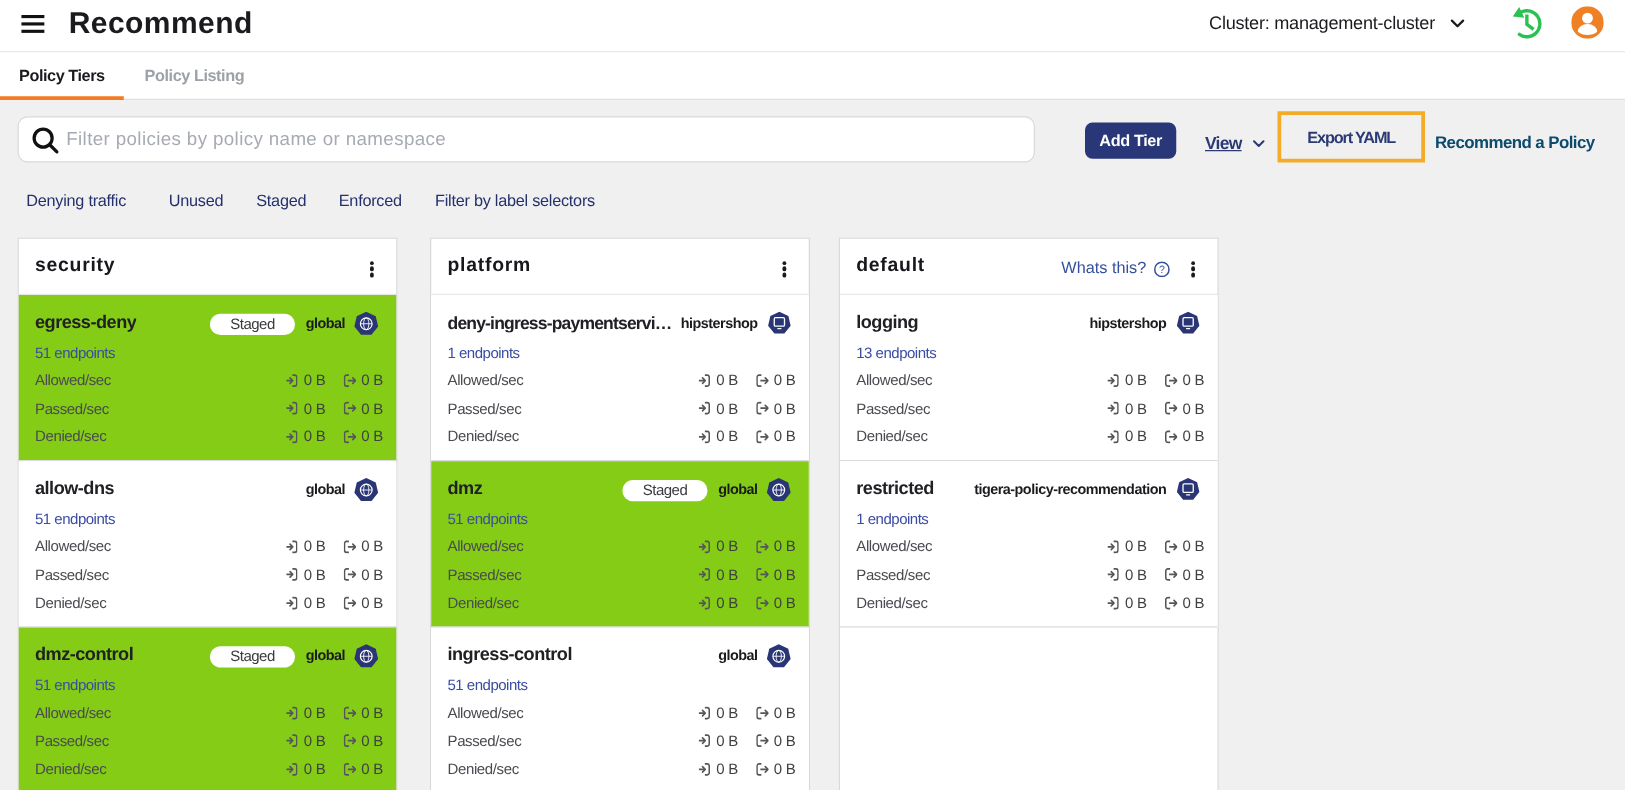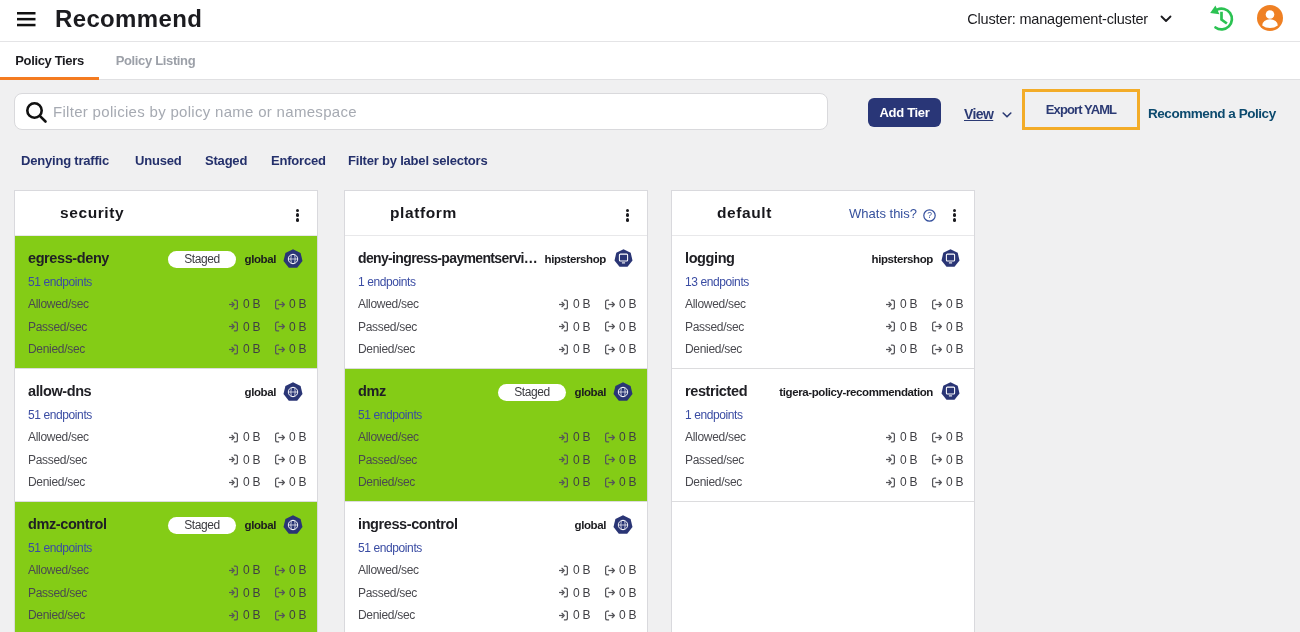--- a/index.html
+++ b/index.html
@@ -22,26 +22,26 @@
   
   #search { position:absolute; left:14px; top:93px; width:814px; height:37px; background:#fff; border:1px solid #d9d9dc; border-radius:8px; }
   #search .ph { position:absolute; left:38px; top:9px; font-size:15px; color:#a6aab2; letter-spacing:0.3px; }
   #addtier { position:absolute; left:868px; top:98px; width:73px; height:29px; background:#293677; border-radius:6px; color:#fff; font-size:13px; font-weight:bold; text-align:center; line-height:29px; letter-spacing:-0.3px; }
   #viewbtn { position:absolute; left:964px; top:106px; font-size:14px; font-weight:bold; color:#2b3a74; letter-spacing:-0.6px;text-decoration:underline; }
   #exportbox { position:absolute; left:1022px; top:89px; width:118px; height:41px; border:3px solid #f3ac28; }
   #exportbox span { position:absolute; left:0; right:0; top:10px; text-align:center; font-size:13px; font-weight:bold; color:#2b3a74; letter-spacing:-0.9px; }
   #recommend { position:absolute; left:1148px; top:106px; font-size:13.5px; font-weight:bold; color:#0c4a6e; letter-spacing:-0.45px; }
 
   
-  .flink { position:absolute; top:153px; font-size:13px; font-weight:bold; color:#24306b; letter-spacing:-0.2px; }
+  .flink { position:absolute; top:153px; font-size:13px; font-weight:normal; color:#24306b; letter-spacing:-0.2px; }
 
   
   .col { position:absolute; top:190px; width:304px; background:#fff; border:1px solid #d9d9dd; }
   .colhead { position:relative; height:45px; border-bottom:1px solid #e8e8ea; }
-  .colhead .cname { position:absolute; left:13px; top:13px; font-size:15.5px; font-weight:bold; color:#17171c; letter-spacing:0.6px;margin-left:32px; }
+  .colhead .cname { position:absolute; left:13px; top:13px; font-size:15.5px; font-weight:bold; color:#17171c; letter-spacing:0.6px; }
   .kebab { position:absolute; right:17px; top:17.5px; width:4px; }
   .kebab i { display:block; width:3.4px; height:3.4px; border-radius:50%; background:#1b1b1f; margin-bottom:1.6px; }
 
   .card { position:relative; height:133px; background:#fff; }
   .card.gray { background:#84cc16; }
   .card .sep { position:absolute; left:0; right:0; bottom:0; height:1px; background:#dcdcde; }
   .ptitle { position:absolute; left:13px; top:14px; font-size:14.5px; font-weight:bold; color:#202025; letter-spacing:-0.4px; max-width:181px; white-space:nowrap; overflow:hidden; text-overflow:ellipsis; }
   .pill { position:absolute; right:81px; top:15px; width:68px; height:17px; background:#fff; border-radius:9px; text-align:center; line-height:17px; font-size:12px; color:#3a3a3f; letter-spacing:-0.4px; }
   .nslabel { position:absolute; right:41px; top:17px; font-size:11.5px; font-weight:bold; color:#1b1b1f; letter-spacing:-0.4px; }
   .hept { position:absolute; right:14px; top:13px; }

